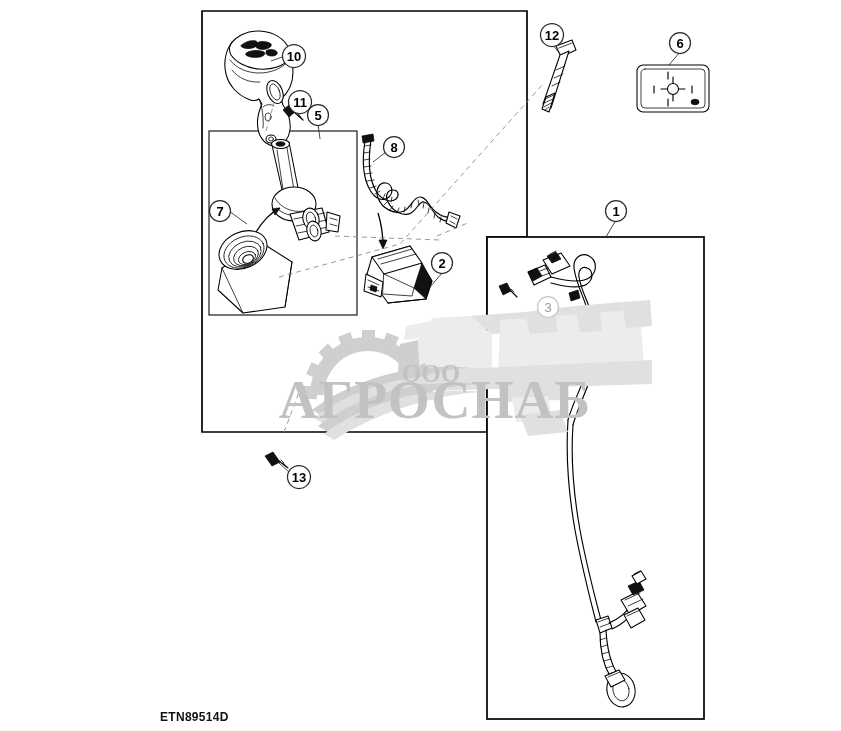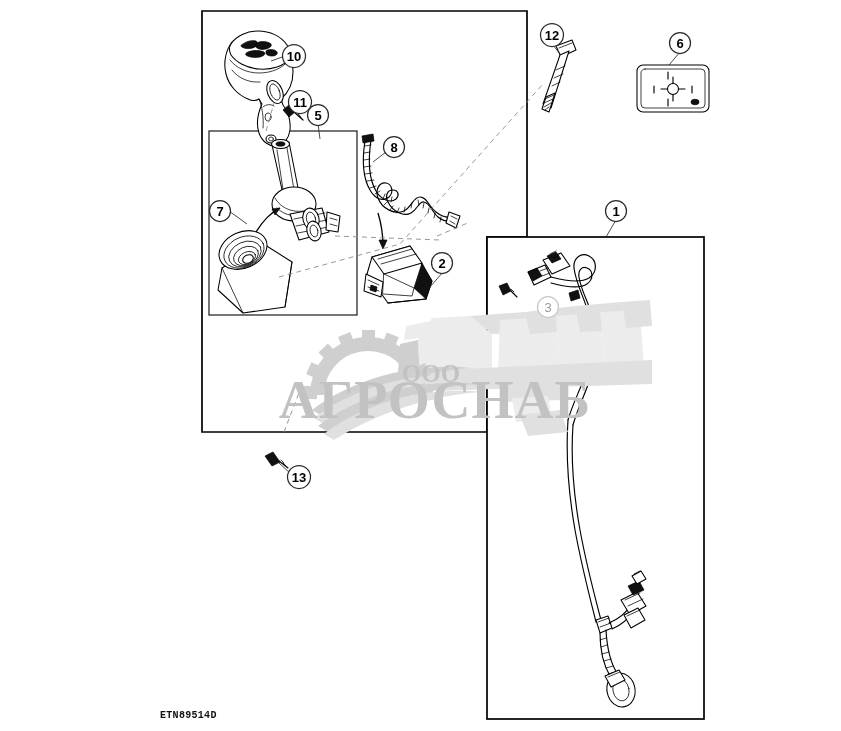--- a/index.html
+++ b/index.html
@@ -90,22 +90,22 @@
     fill:#000000;
     text-anchor:middle;
     dominant-baseline:central;
   }
   .callout-text.faded{ fill:#9a9a9a; font-weight:normal; }
   .callout-circle.faded{ stroke:#c8c8c8; }
 
   #figure-code{
     position:absolute;
     z-index:9;
-    font-family:Liberation Mono, monospace;
-    font-size:10px;
+    font-family:Liberation Sans, sans-serif;
+    font-size:12px;
     font-weight:bold;
     letter-spacing:0.3px;
     color:#111;
     white-space:nowrap;
   }
   .wm-gray-mid{ fill:#cfcfcf; }
   .wm-gray-light{ fill:#e0e0e0; }
   .wm-gray-pale{ fill:#ececec; }
   .wm-text{
     font-family:"Liberation Serif", serif;

